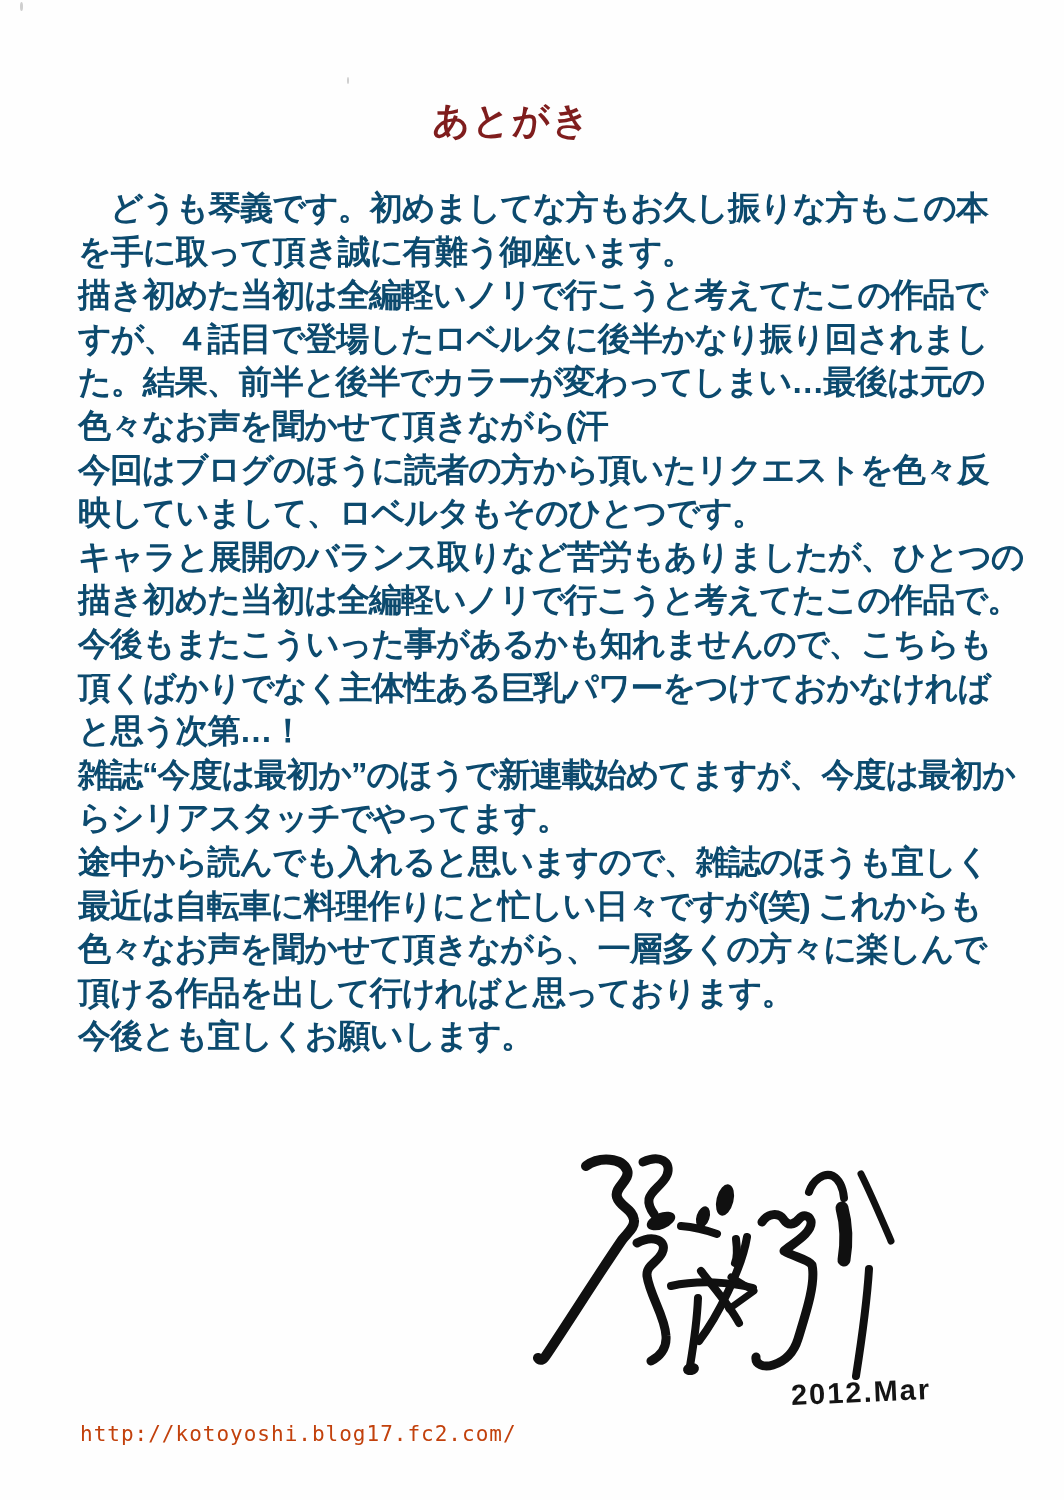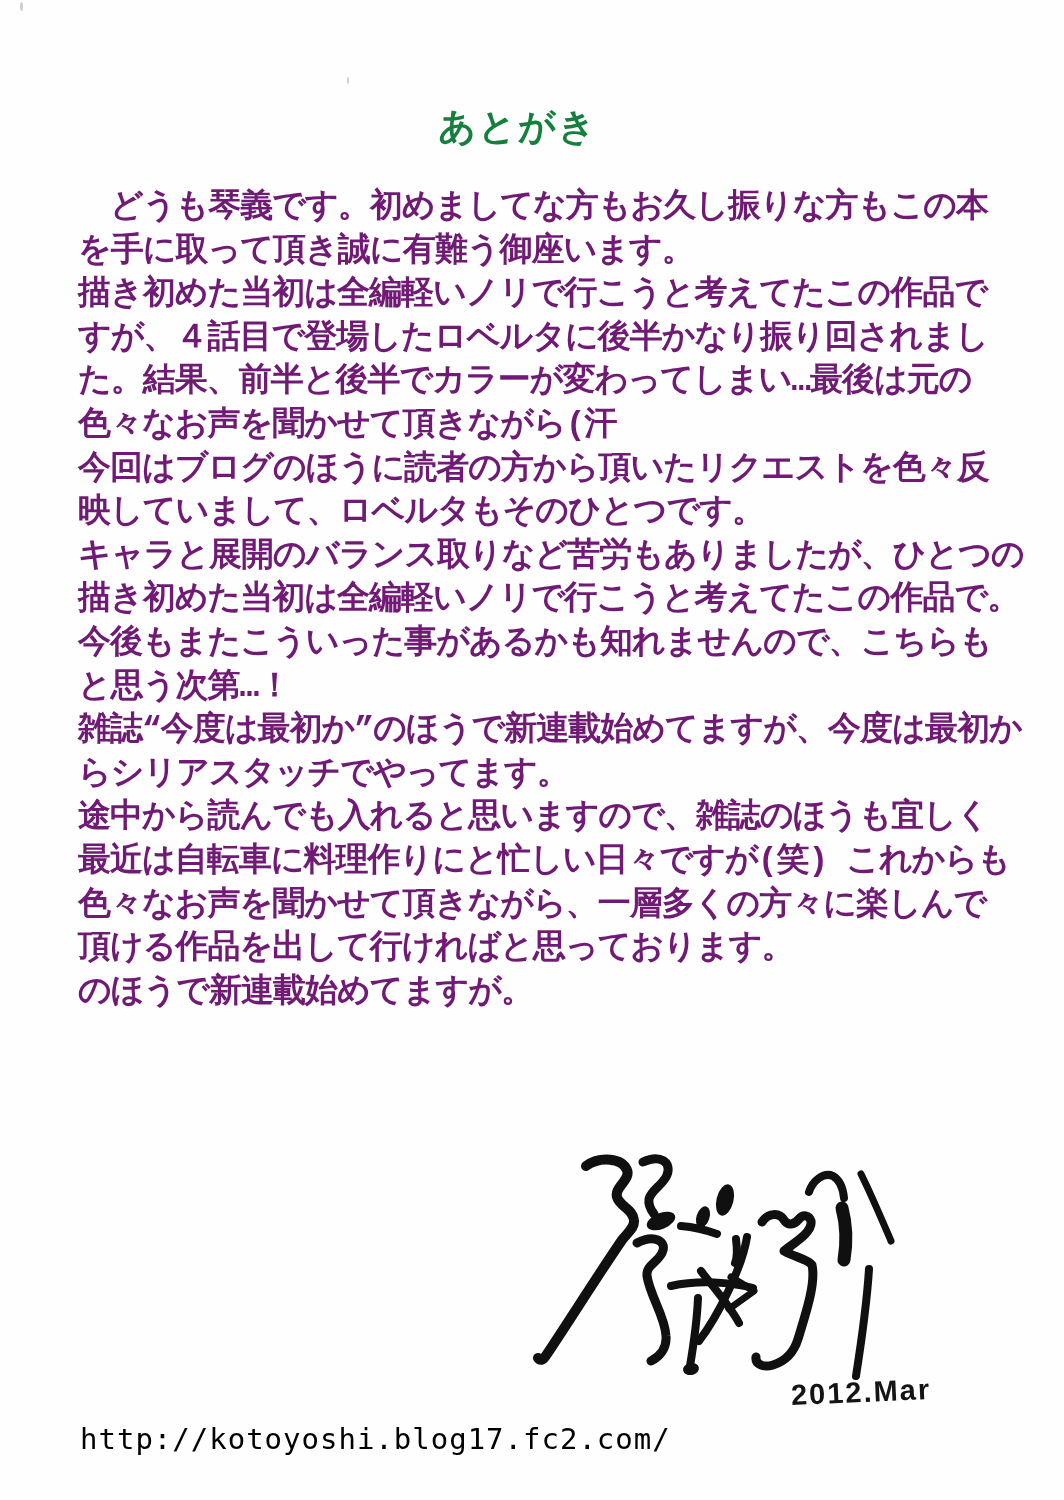--- a/index.html
+++ b/index.html
@@ -11,60 +11,59 @@
   .page {
     position:relative;
     width:1064px; height:1500px;
     background:#fefefe;
     color:#121212;
     overflow:hidden;
   }
   .title {
     position:absolute;
     top:86px; left:0; width:1004px;
-    margin:16px;
+    margin:10px;
     text-align:center;
     font-size:37px;
     font-weight:700;
     letter-spacing:2px;
-    color:#15803d;
+    color:#7f1d1d;
   }
   .body-text {
     position:absolute;
     top:186px; left:78px;
     font-size:33px;
     font-weight:700;
     line-height:43.6px;
     letter-spacing:-1px;
     white-space:nowrap;
-    color:#701a75;
-    font-family:Liberation Mono, monospace;
+    color:#0c4a6e;
   }
   .body-text .line { height:43.6px; }
   .signature-svg {
     position:absolute;
     left:500px; top:1130px;
     width:480px; height:300px;
   }
   .sig-date {
     position:absolute;
     left:791px; top:1376px;
     font-size:29px;
     font-weight:700;
     letter-spacing:2px;
     transform:rotate(-2.5deg);
     color:#141414;
   }
   .blog-url {
     position:absolute;
     left:80px; top:1422px;
     font-family:"DejaVu Sans Mono", monospace;
-    font-size:29px;
+    font-size:21px;
     letter-spacing:1px;
-    color:#000000;
+    color:#c2410c;
   }
   .speck {
     position:absolute;
     background:#cfcfcf;
     border-radius:50%;
   }
 </style>
 </head>
 <body>
 
@@ -77,28 +76,29 @@
     <div class="line">を手に取って頂き誠に有難う御座います。</div>
     <div class="line">描き初めた当初は全編軽いノリで行こうと考えてたこの作品で</div>
     <div class="line">すが、４話目で登場したロベルタに後半かなり振り回されまし</div>
     <div class="line">た。結果、前半と後半でカラーが変わってしまい…最後は元の</div>
     <div class="line">色々なお声を聞かせて頂きながら(汗</div>
     <div class="line">今回はブログのほうに読者の方から頂いたリクエストを色々反</div>
     <div class="line">映していまして、ロベルタもそのひとつです。</div>
     <div class="line">キャラと展開のバランス取りなど苦労もありましたが、ひとつの</div>
     <div class="line">描き初めた当初は全編軽いノリで行こうと考えてたこの作品で。</div>
     <div class="line">今後もまたこういった事があるかも知れませんので、こちらも</div>
+    <div class="line">頂くばかりでなく主体性ある巨乳パワーをつけておかなければ</div>
     <div class="line">と思う次第…！</div>
     <div class="line">雑誌“今度は最初か”のほうで新連載始めてますが、今度は最初か</div>
     <div class="line">らシリアスタッチでやってます。</div>
     <div class="line">途中から読んでも入れると思いますので、雑誌のほうも宜しく</div>
     <div class="line">最近は自転車に料理作りにと忙しい日々ですが(笑) これからも</div>
     <div class="line">色々なお声を聞かせて頂きながら、一層多くの方々に楽しんで</div>
     <div class="line">頂ける作品を出して行ければと思っております。</div>
-    <div class="line">のほうで新連載始めてますが。</div>
+    <div class="line">今後とも宜しくお願いします。</div>
   </div>
 
   <svg class="signature-svg" viewBox="0 0 480 300" xmlns="http://www.w3.org/2000/svg">
     <g fill="none" stroke="#101010" stroke-linecap="round" stroke-linejoin="round">
 
       <path stroke-width="10" d="M 86,36 C 100,26 122,28 127,40 C 131,50 114,57 117,67 C 120,77 133,79 134,90 C 135,98 127,103 122,110 C 96,148 66,196 45,227 C 43,230 40,231 38,228"></path>
 
       <path stroke-width="9" d="M 143,32 C 160,24 172,32 167,45 C 163,55 151,60 149,69 C 148,75 151,80 154,84"></path>
       <ellipse fill="#101010" stroke="none" cx="161" cy="91" rx="15" ry="8" transform="rotate(-22 161 91)"></ellipse>
 

